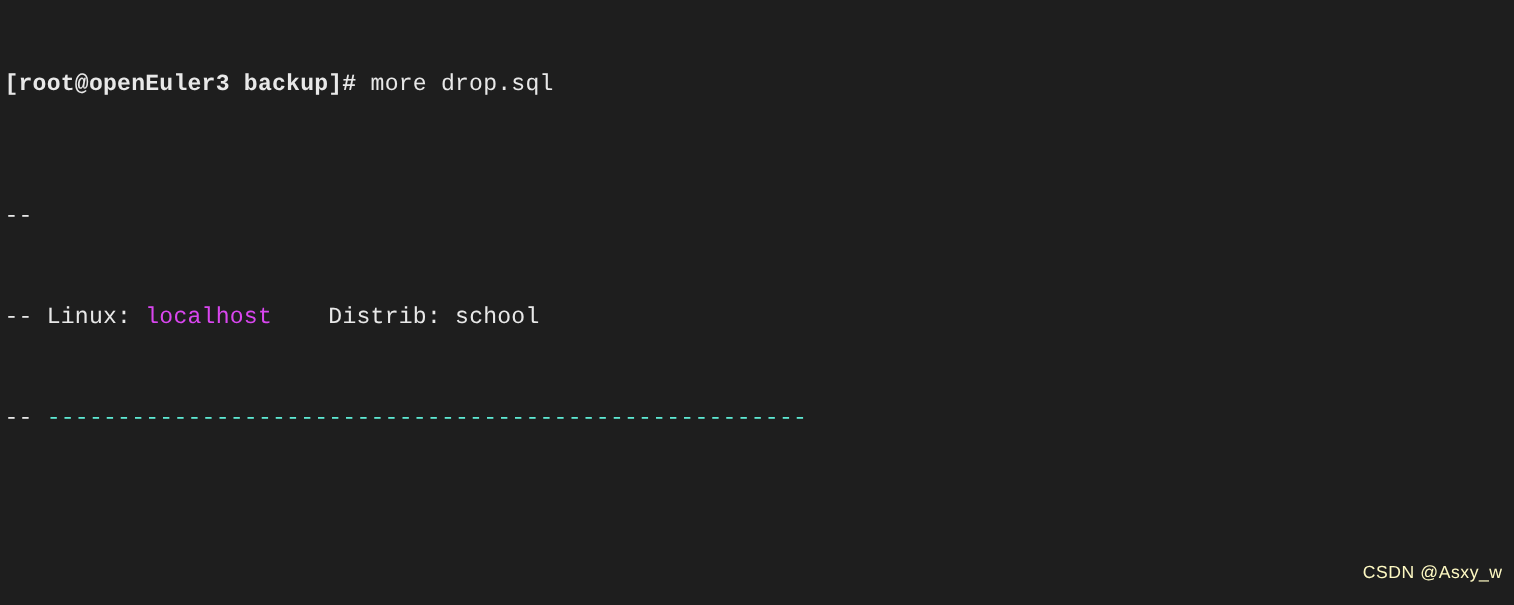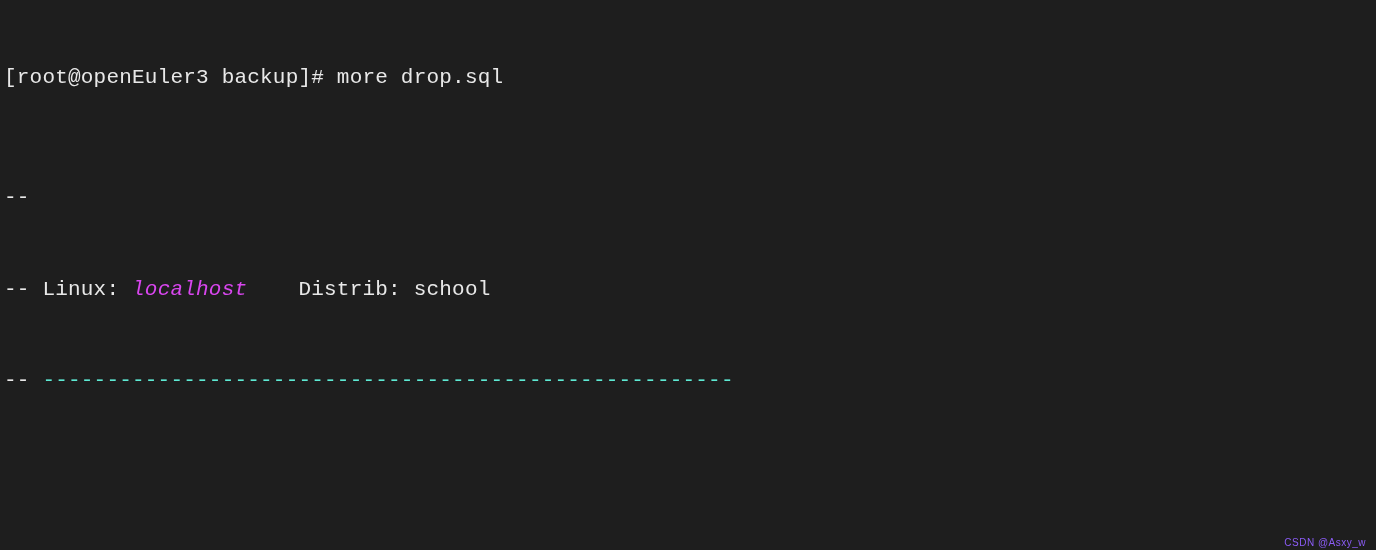--- a/index.html
+++ b/index.html
@@ -12,29 +12,29 @@
       width: 1376px;
       height: 550px;
       overflow: hidden;
       padding: 2px 4px;
       position: relative;
       font-weight: 400;
       letter-spacing: 0.2px;
     }
     .terminal { white-space: pre; }
     .line { display: block; }
-    .prompt-host { color: #e8e8e8; }
-    .magenta { color: #d946ef; font-style: italic; }
+    .prompt-host { color: #e8e8e8; font-weight: bold; }
+    .magenta { color: #d946ef; }
     .cyan-dash { color: #5eead4; }
     .watermark {
       position: absolute;
-      bottom: 0;
+      bottom: 18px;
       right: 10px;
-      font-size: 10px;
-      color: #8b5cf6;
+      font-size: 16px;
+      color: #fef9c3;
       font-family: Arial, sans-serif;
       letter-spacing: 0.5px;
     }
     .text-white { color: #e8e8e8; margin-top: 29px; }
   </style>
 </head>
 <body>
 
 <div class="terminal">
   <span class="line"><span class="prompt-host">[root@openEuler3 backup]# </span><span class="text-white">more drop.sql</span></span>

